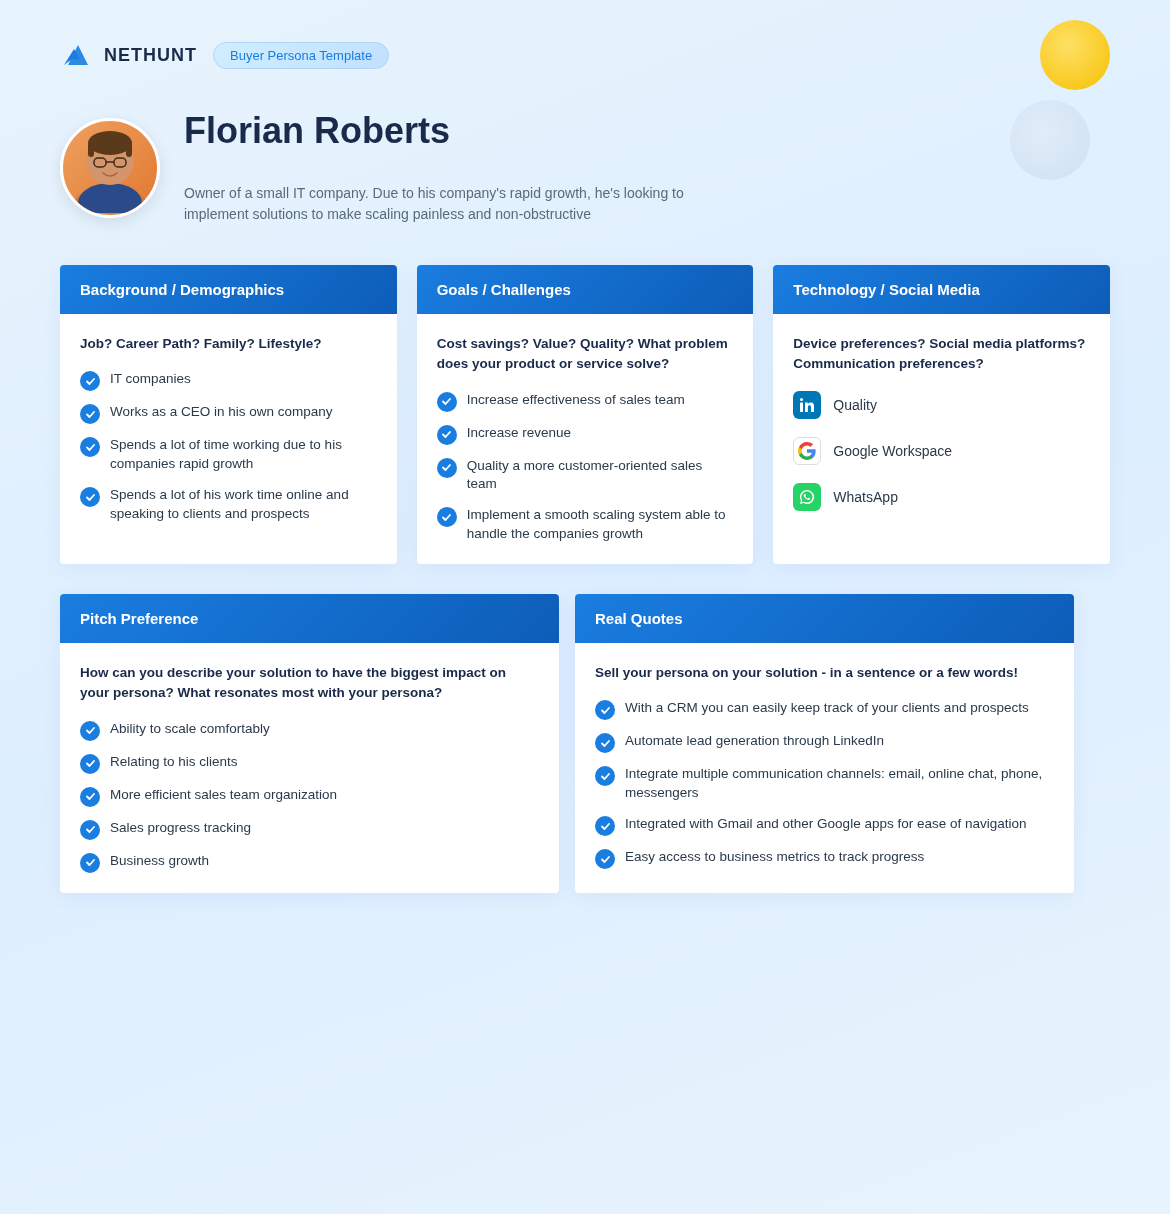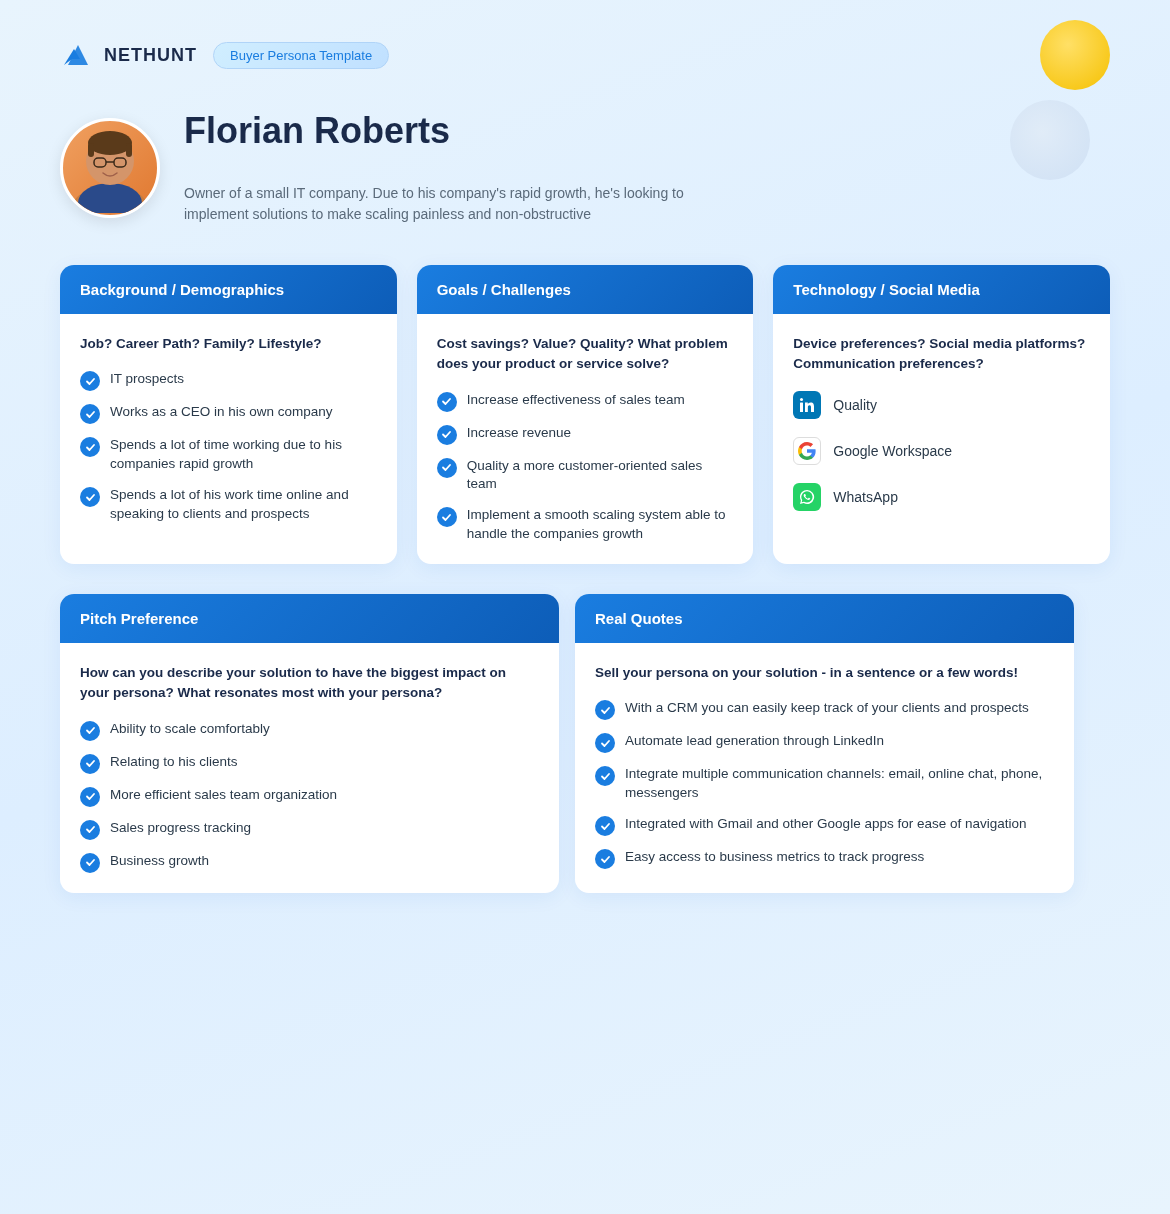--- a/index.html
+++ b/index.html
@@ -107,21 +107,21 @@
     }
     .grid-2 {
       display: grid;
       grid-template-columns: 1fr 1fr;
       gap: 16px;
       padding: 10px 96px 40px 60px;
     }
 
     .card {
       background: #fff;
-      border-radius: 14px;
+      border-radius: 4px;
       overflow: hidden;
       box-shadow: 0 4px 20px rgba(0,80,200,0.07);
     }
     .card-header {
       background: linear-gradient(135deg, #1a7de0, #0d5db8);
       color: #fff;
       padding: 16px 20px;
       font-size: 15px;
       font-weight: 700;
     }
@@ -248,21 +248,21 @@
     </div>
     <div class="card-body">
       <div class="card-question">Job? Career Path? Family? Lifestyle?</div>
       <ul class="check-list">
         <li class="check-item">
           <span class="check-icon">
             <svg viewBox="0 0 11 11" fill="none">
                 <polyline points="2,5.5 4.5,8 9,3" stroke="#fff" stroke-width="1.8" stroke-linecap="round" stroke-linejoin="round"></polyline>
               </svg>
           </span>
-          <span>IT prospects</span>
+          <span>IT companies</span>
         </li>
         <li class="check-item">
           <span class="check-icon">
             <svg viewBox="0 0 11 11" fill="none">
                 <polyline points="2,5.5 4.5,8 9,3" stroke="#fff" stroke-width="1.8" stroke-linecap="round" stroke-linejoin="round"></polyline>
               </svg>
           </span>
           <span>Works as a CEO in his own company</span>
         </li>
         <li class="check-item">

